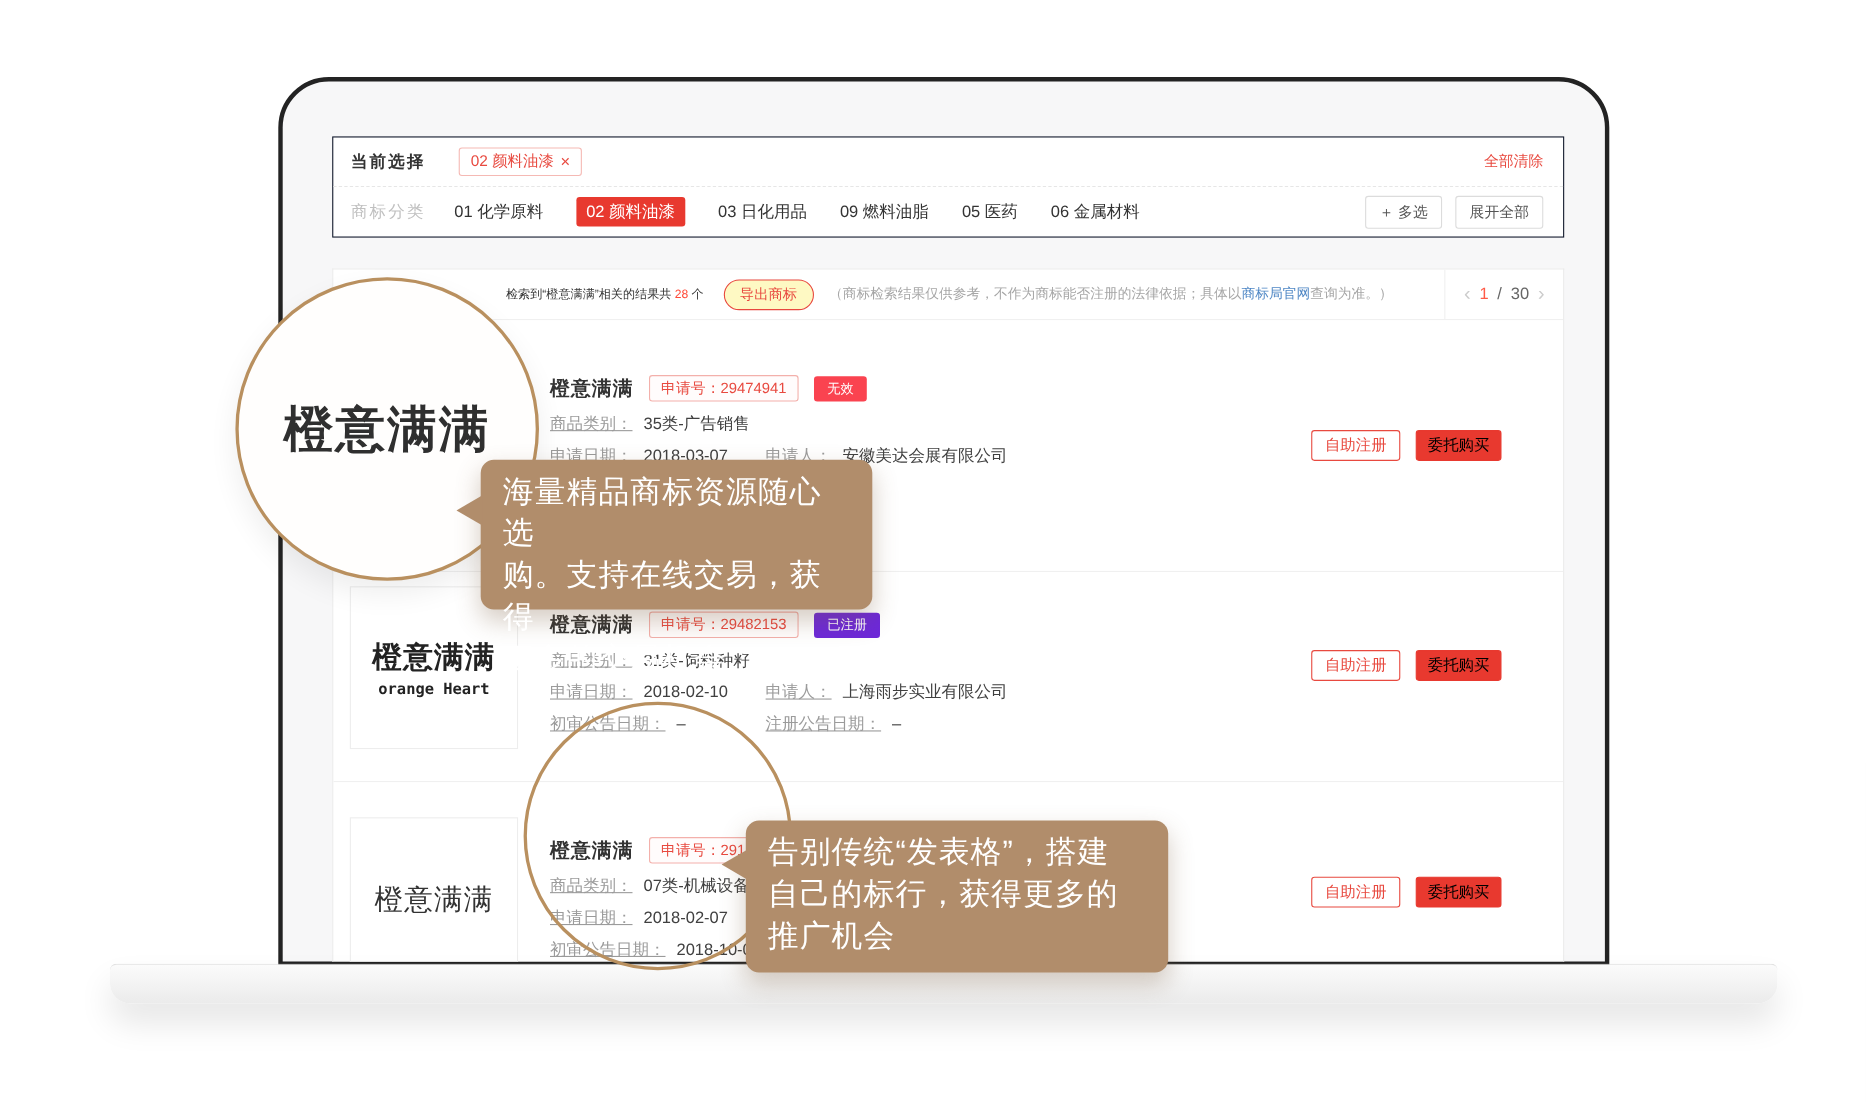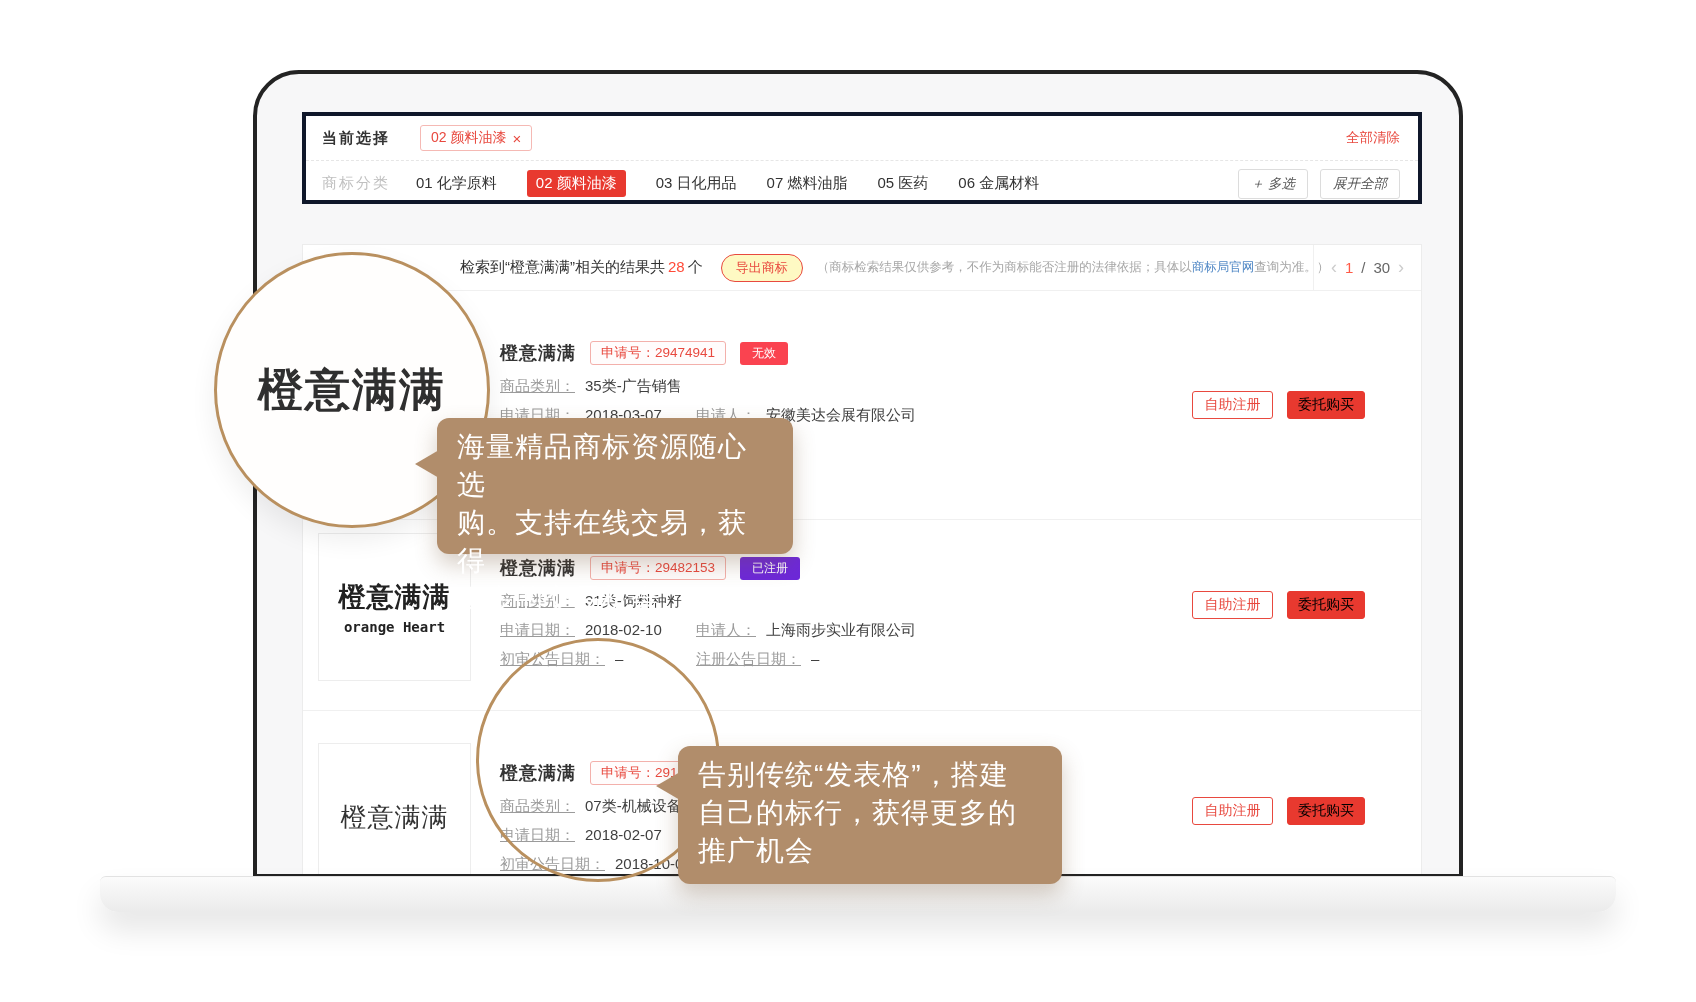--- a/index.html
+++ b/index.html
@@ -9,43 +9,43 @@
 
   
   .screen { position:absolute; left:253px; top:70px; width:1210px; height:808px;
     background:#f7f7f8; border:4px solid #232323; border-radius:46px 46px 0 0;
     overflow:hidden; z-index:1; }
   .base { position:absolute; left:100px; top:876px; width:1516px; height:36px;
     background:linear-gradient(#fbfbfb,#ebebeb); border-radius:6px 6px 18px 18px;
     border-top:1px solid #e2e2e2; box-shadow:0 18px 30px rgba(0,0,0,.10); z-index:2; }
 
   
-  .filter-card { position:absolute; left:45px; top:38px; width:1120px; height:92px;
-    background:#fff; border:4px solid #0f172a; }
+  .filter-card { position:absolute; left:45px; top:50px; width:1120px; height:92px;
+    background:#fff; border:1px solid #0f172a; }
   .filter-row { height:45px; display:flex; align-items:center; padding:0 18px 0 16px; }
   .filter-row.first { border-bottom:1px dashed #e6e6e6; }
   .cur-label { font-size:15px; color:#333; font-weight:600; letter-spacing:2px; }
   .sel-tag { margin-left:30px; display:inline-flex; align-items:center; gap:6px;
     border:1px solid #f5b9b4; color:#e8493f; background:#fff; font-size:14px;
     padding:3px 10px; border-radius:3px; }
   .sel-tag .x { font-size:15px; cursor:pointer; }
   .spacer { flex:1; }
   .clear-all { color:#e8493f; font-size:13.5px; cursor:pointer; }
   .cat-label { font-size:15px; color:#c0c0c0; letter-spacing:2px; margin-right:26px; }
   .cat-item { font-size:15px; color:#333; margin-right:30px; cursor:pointer; white-space:nowrap; }
   .cat-item.active { background:#e8392f; color:#fff; padding:4px 9px; border-radius:3px; }
   .mini-btn { border:1px solid #dcdcdc; color:#555; font-size:13.5px; padding:5px 12px;
-    border-radius:3px; background:#fff; margin-left:12px; white-space:nowrap; cursor:pointer;font-style:italic; }
+    border-radius:3px; background:#fff; margin-left:12px; white-space:nowrap; cursor:pointer; }
 
   
   .results-card { position:absolute; left:45px; top:170px; width:1120px; height:638px;
     background:#fff; border:1px solid #ececec; border-bottom:none; overflow:hidden; }
   .res-header { position:relative; height:46px; border-bottom:1px solid #f0f0f0;
     display:flex; align-items:center; padding-left:157px; }
-  .summary { font-size:15px; color:#333; white-space:nowrap; }
+  .summary { font-size:11px; color:#333; white-space:nowrap; }
   .summary .cnt { color:#ff4a38; margin:0 3px; }
   .export-btn { margin-left:18px; border:1px solid #e8493f; color:#e8493f; background:#fef9c3;
     font-size:13px; padding:4px 14px; border-radius:14px; white-space:nowrap; cursor:pointer; }
   .disclaimer { margin-left:14px; font-size:12.5px; color:#a6a6a6; white-space:nowrap; }
   .disclaimer .lnk { color:#4f87c5; cursor:pointer; }
   .pager { position:absolute; right:0; top:0; bottom:0; width:108px;
     border-left:1px solid #f0f0f0; display:flex; align-items:center; justify-content:center;
     gap:8px; font-size:15px; color:#666; }
   .pager .chev { color:#ccc; font-size:18px; cursor:pointer; }
   .pager .cur { color:#ff5a47; }
@@ -119,21 +119,21 @@
           <span class="x">×</span>
         </span>
         <span class="spacer"></span>
         <span class="clear-all">全部清除</span>
       </div>
       <div class="filter-row">
         <span class="cat-label">商标分类</span>
         <span class="cat-item">01 化学原料</span>
         <span class="cat-item active">02 颜料油漆</span>
         <span class="cat-item">03 日化用品</span>
-        <span class="cat-item">07 燃料油脂</span>
+        <span class="cat-item">09 燃料油脂</span>
         <span class="cat-item">05 医药</span>
         <span class="cat-item">06 金属材料</span>
         <span class="spacer"></span>
         <span class="mini-btn">＋ 多选</span>
         <span class="mini-btn">展开全部</span>
       </div>
     </div>
 
     <div class="results-card">
 

